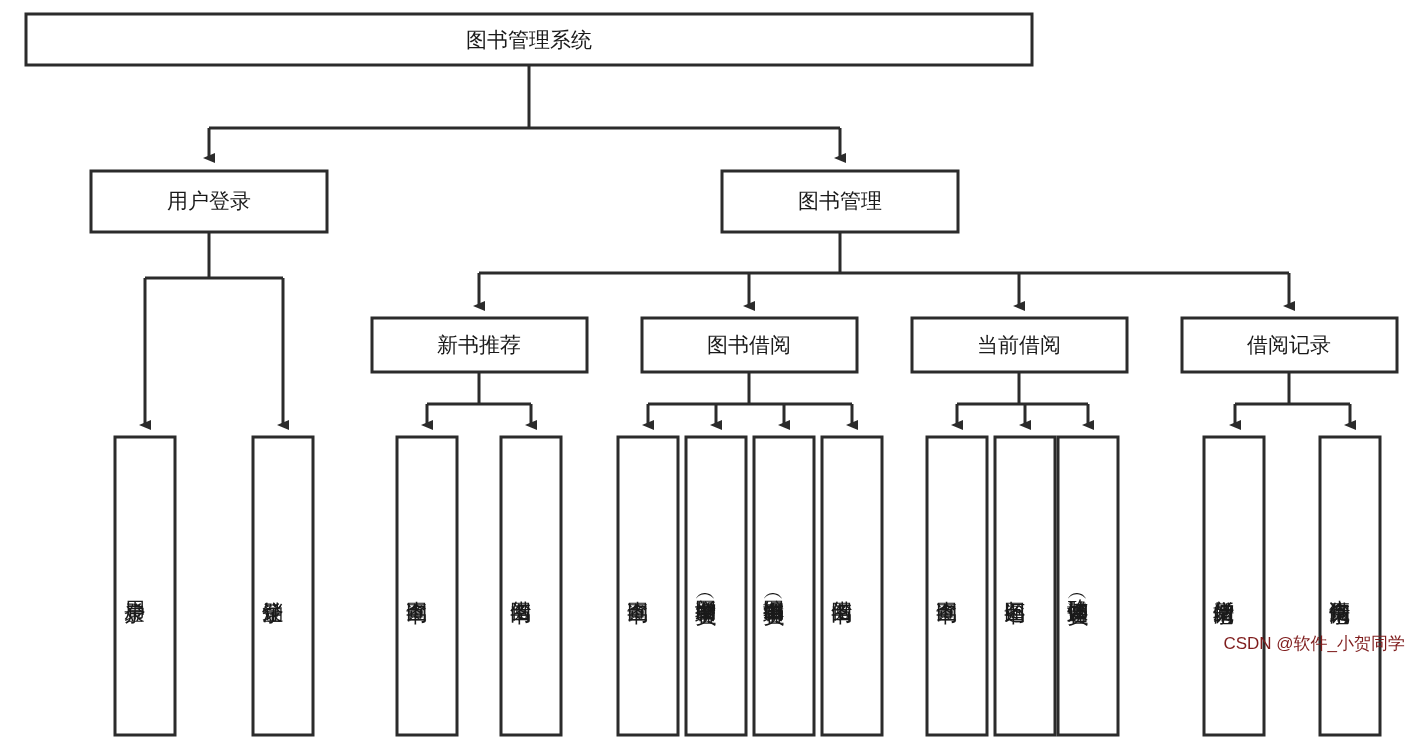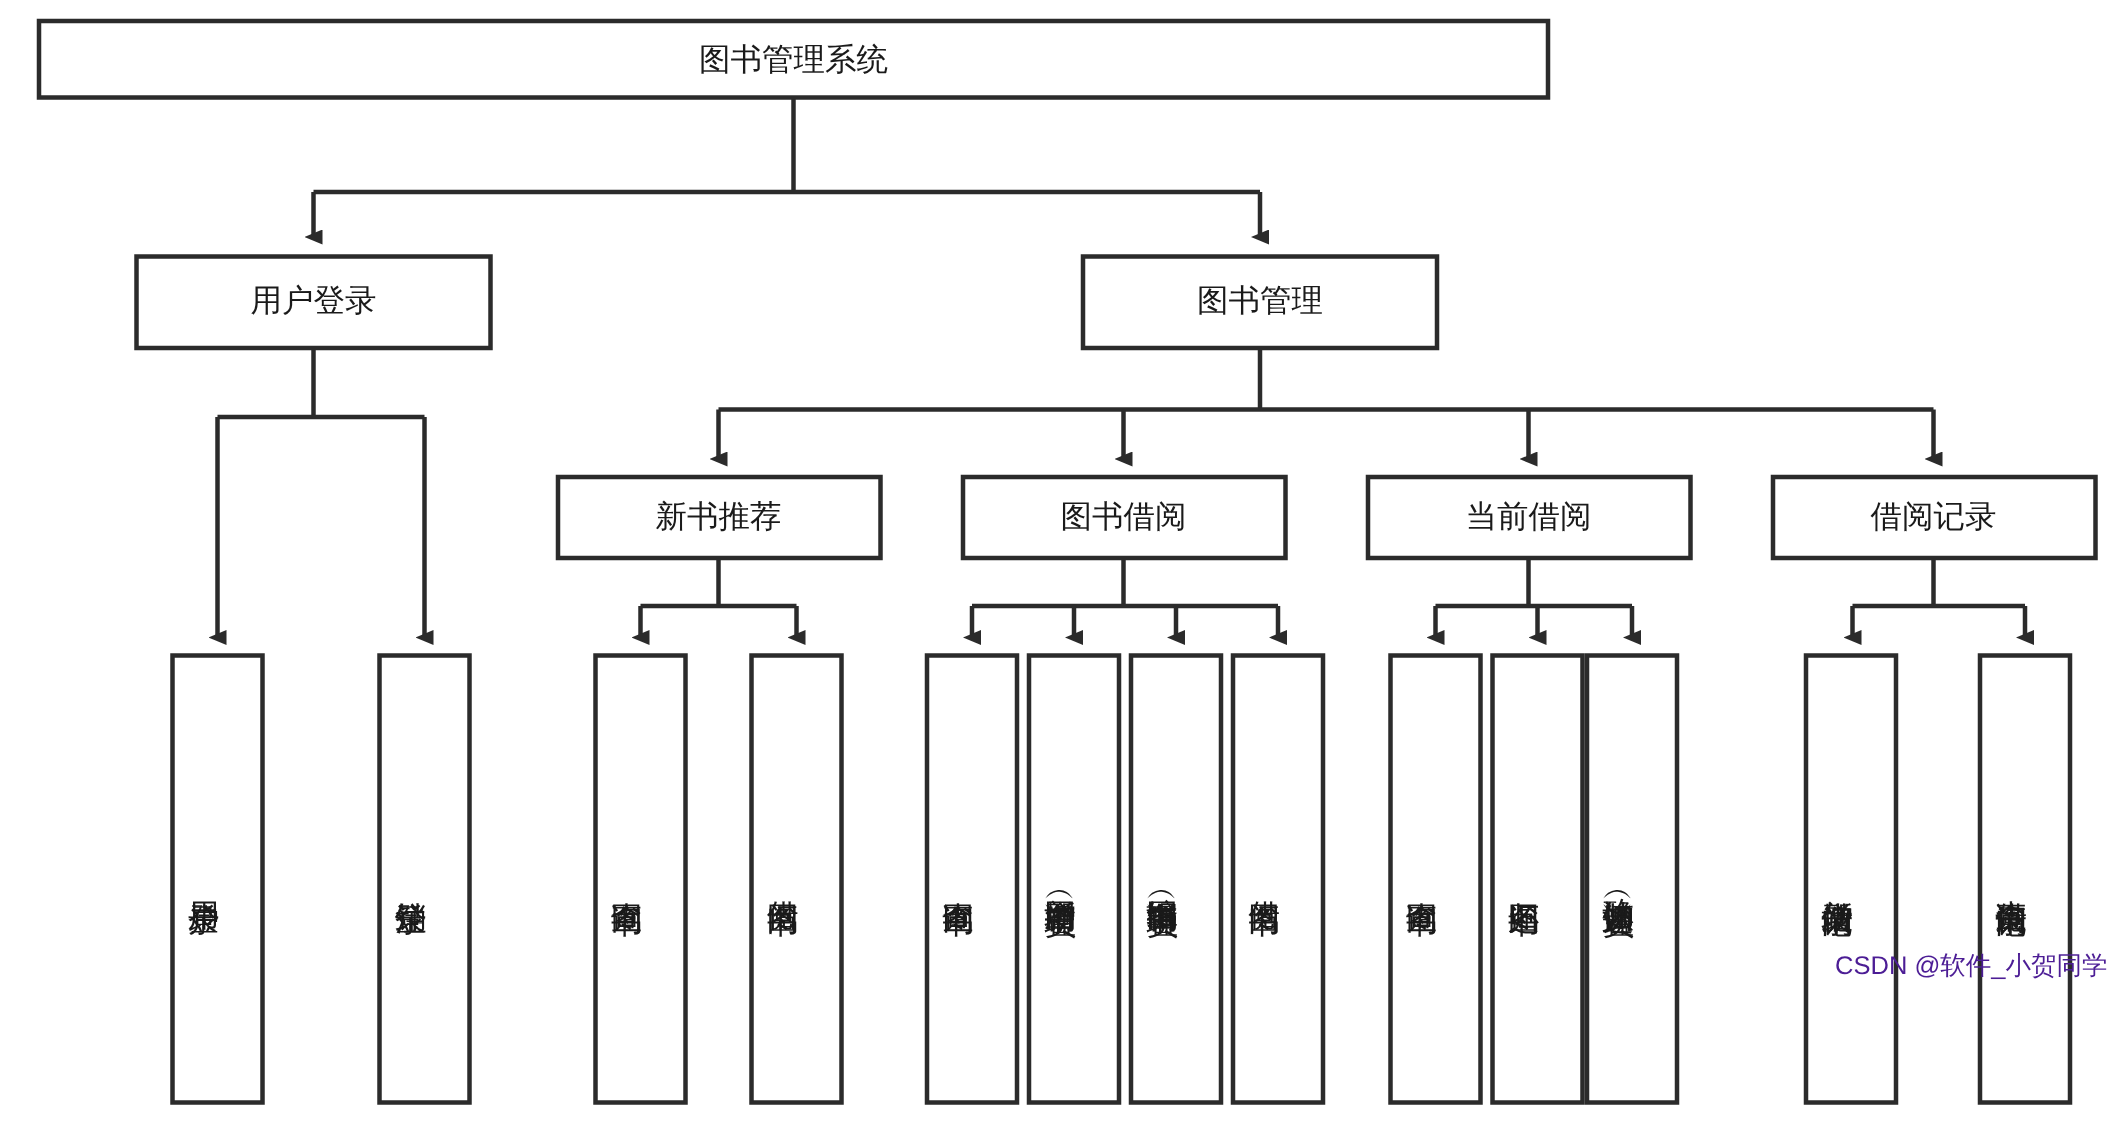--- a/index.html
+++ b/index.html
@@ -59,21 +59,21 @@
   }
   .arrow-head {
     fill: #2b2b2b;
   }
   .watermark {
     position: absolute;
     right: 10px;
     bottom: 6px;
     font-family: "Liberation Sans", "DejaVu Sans", sans-serif;
     font-size: 17px;
-    color: #4c1d95;
+    color: #7f1d1d;
     white-space: nowrap;
     pointer-events: none;
   }
 </style>
 </head>
 <body>
 
 <div id="diagram-root">
 
   <svg id="flowchart" viewBox="0 0 1405 747">

